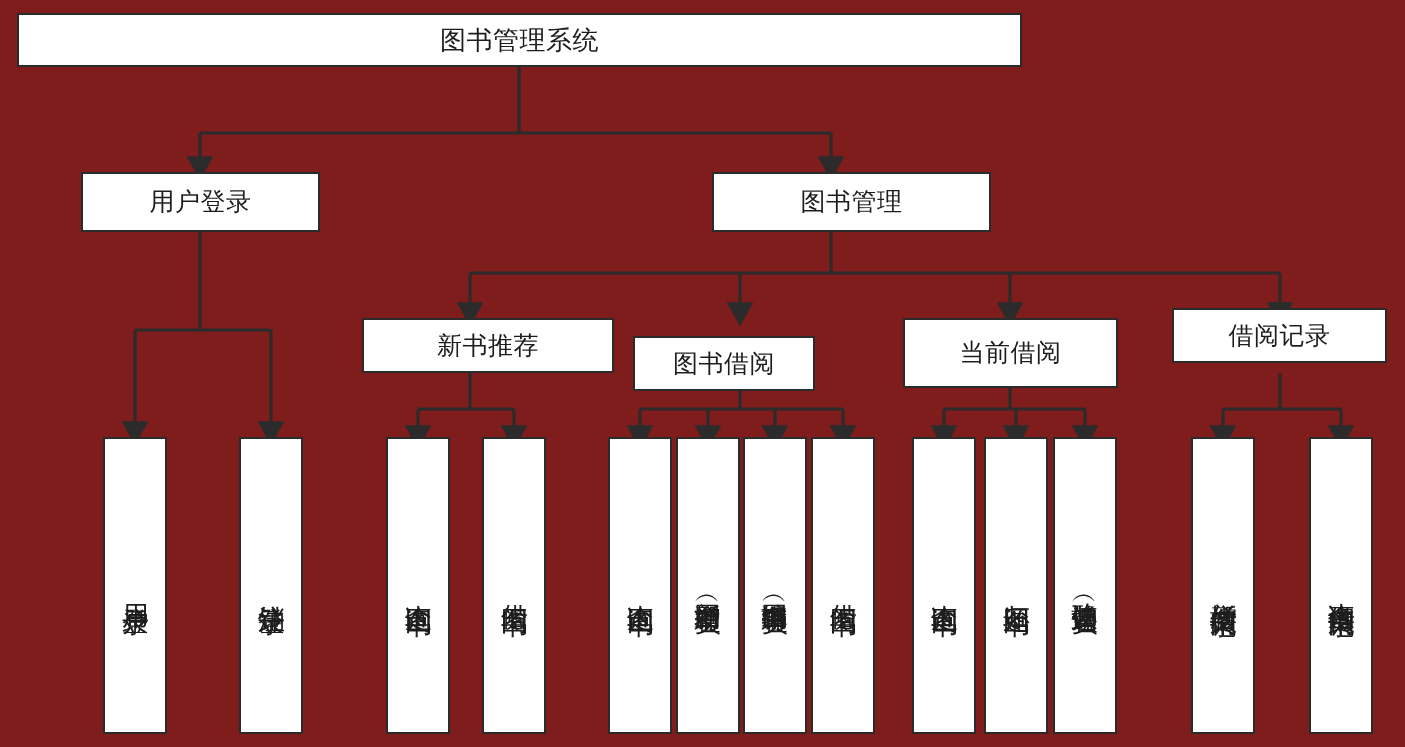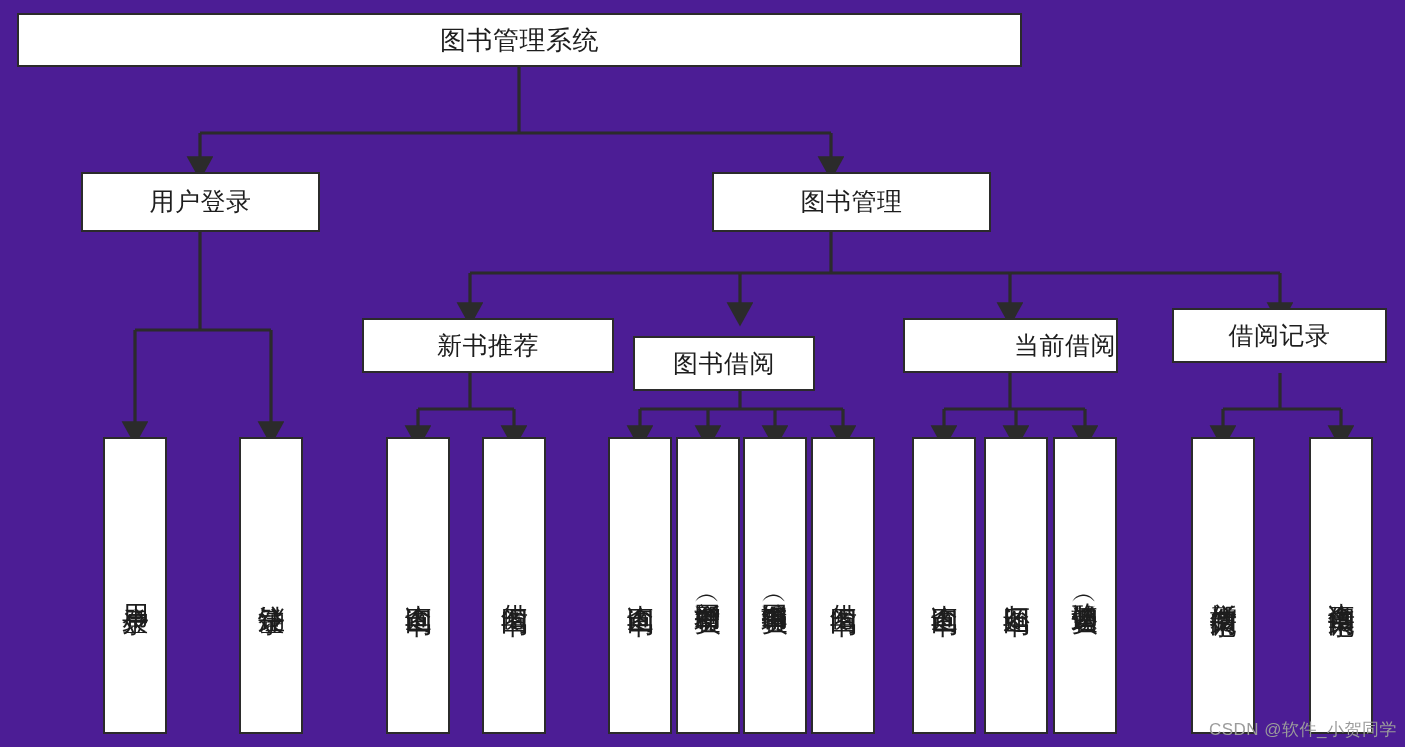--- a/index.html
+++ b/index.html
@@ -8,21 +8,21 @@
     padding: 0;
     background: #ffffff;
   }
   body {
     font-family: "Liberation Sans", "DejaVu Sans", sans-serif;
   }
   #canvas {
     position: relative;
     width: 1405px;
     height: 747px;
-    background: #4c1d95;
+    background: #7f1d1d;
     overflow: hidden;
   }
   #edges {
     position: absolute;
     left: 0;
     top: 0;
     width: 1405px;
     height: 747px;
     pointer-events: none;
   }
@@ -143,21 +143,21 @@
       </div>
       <div class="node h" style="left: 712px; top: 172px; width: 279px; height: 60px;">
         <span class="label">图书管理</span>
       </div>
       <div class="node h" style="left: 362px; top: 318px; width: 252px; height: 55px;">
         <span class="label">新书推荐</span>
       </div>
       <div class="node h" style="left: 633px; top: 336px; width: 182px; height: 55px;">
         <span class="label">图书借阅</span>
       </div>
-      <div class="node h" style="left: 903px; top: 318px; width: 215px; height: 55px; justify-content: flex-end;">
+      <div class="node h" style="left: 903px; top: 318px; width: 215px; height: 70px;">
         <span class="label">当前借阅</span>
       </div>
       <div class="node h" style="left: 1172px; top: 308px; width: 215px; height: 55px;">
         <span class="label">借阅记录</span>
       </div>
       <div class="node v" style="left: 103px; top: 437px; width: 64px; height: 297px;">
         <span class="label">用户登录</span>
       </div>
       <div class="node v" style="left: 239px; top: 437px; width: 64px; height: 297px;">
         <span class="label">注销登录</span>
@@ -190,14 +190,13 @@
         <span class="label">确认归还（管理员）</span>
       </div>
       <div class="node v" style="left: 1191px; top: 437px; width: 64px; height: 297px;">
         <span class="label">新增借阅记录</span>
       </div>
       <div class="node v" style="left: 1309px; top: 437px; width: 64px; height: 297px;">
         <span class="label">查询借阅记录</span>
       </div>
     </div>
 
-  <div id="watermark">CSDN @软件_小贺同学</div>
 </div>
 
 </body></html>

